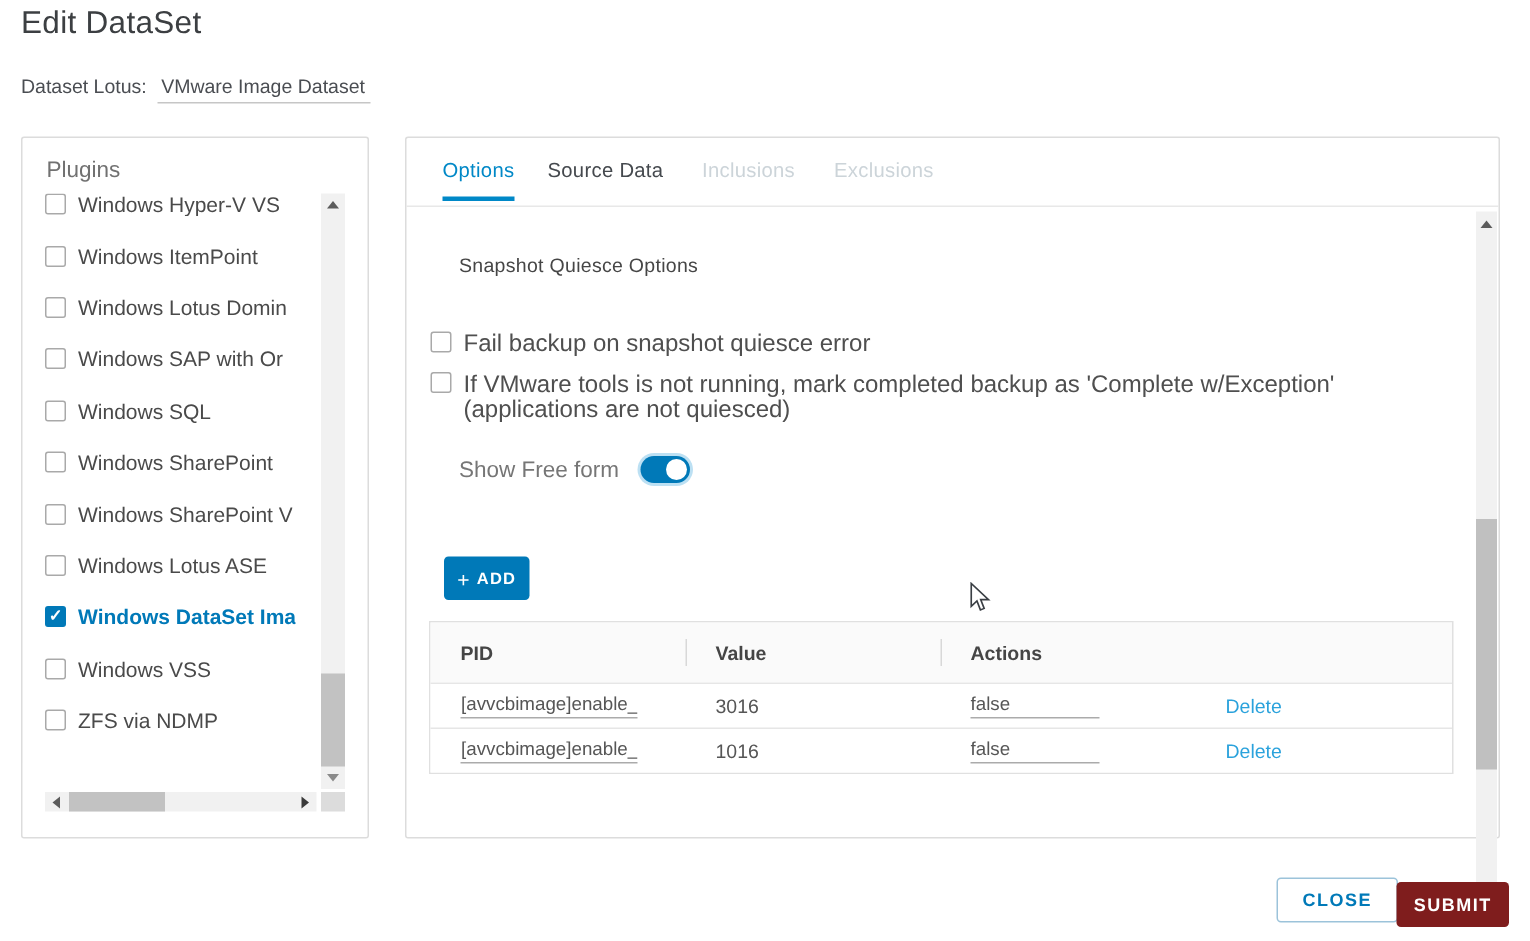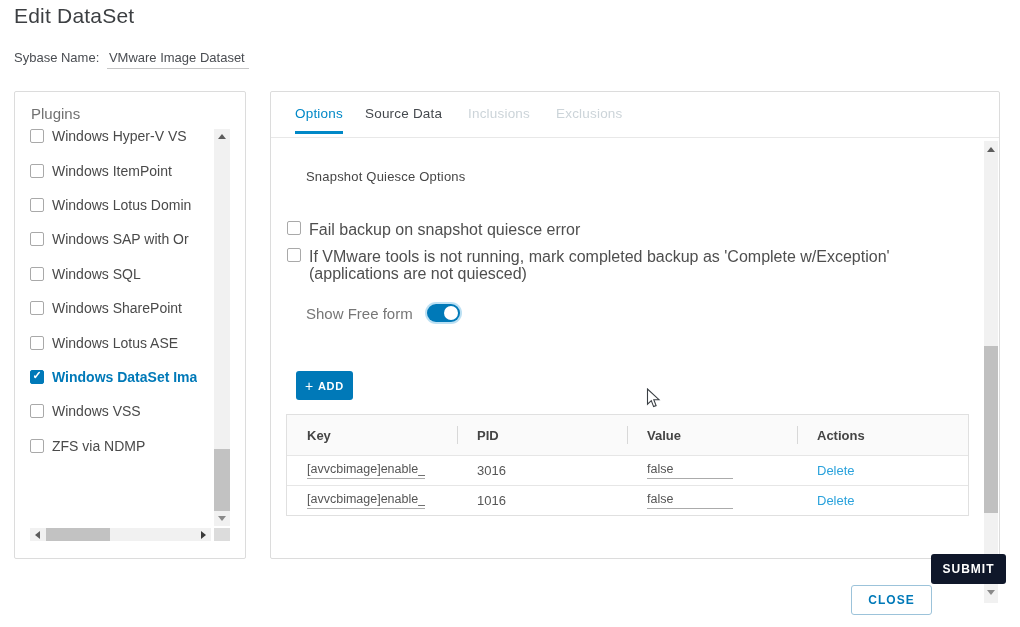--- a/index.html
+++ b/index.html
@@ -91,34 +91,34 @@
 
   
   #rp-sb-v { right:1px; top:49px; width:14px; height:504px; height:462px; }
   #rp-sb-v .arr-up { left:3px; top:6px; }
   #rp-sb-v .arr-down { left:3px; bottom:8px; }
   #rp-sb-v .sb-thumb-v { top:205px; height:167px; background:#c0c0c0; }
 
   
   .footer-btn { position:absolute; height:30px; font-size:12px; font-weight:bold; letter-spacing:1px; border-radius:3px; cursor:pointer; font-family:"Liberation Sans",sans-serif; }
   #close-btn { left:851px; top:585px; width:81px; background:#fff; color:#0079b8; border:1px solid #9cc3da; }
-  #submit-btn { left:931px; top:554px; width:75px; background:#0f172a; color:#fff; border:none; }
+  #submit-btn { left:931px; top:588px; width:75px; background:#7f1d1d; color:#fff; border:none; }
 
   
   #cursor { position:absolute; left:646px; top:388px; pointer-events:none; }
 </style>
 </head>
 <body>
 
 <div id="app">
 
   <h1 class="page-title">Edit DataSet</h1>
 
   <div class="ds-name-row">
-    <label>Sybase Name:</label>
+    <label>Dataset Lotus:</label>
     <input class="ds-name-input" type="text" value="VMware Image Dataset" style="">
   </div>
 
   <div class="panel" id="plugins-panel">
     <div class="plugins-title">Plugins</div>
 
     <div class="plugins-viewport">
   <div class="plugin-item">
     <span class="cbx"></span>
     <span class="plugin-label">Windows Hyper-V VS</span>
@@ -143,20 +143,24 @@
   <div class="plugin-item">
     <span class="cbx"></span>
     <span class="plugin-label">Windows SQL</span>
   </div>
 
   <div class="plugin-item">
     <span class="cbx"></span>
     <span class="plugin-label">Windows SharePoint</span>
   </div>
 
+  <div class="plugin-item">
+    <span class="cbx"></span>
+    <span class="plugin-label">Windows SharePoint V</span>
+  </div>
 
   <div class="plugin-item">
     <span class="cbx"></span>
     <span class="plugin-label">Windows Lotus ASE</span>
   </div>
 
   <div class="plugin-item checked">
     <span class="cbx"></span>
     <span class="plugin-label">Windows DataSet Ima</span>
   </div>
@@ -213,21 +217,20 @@
       </span>
     </div>
 
     <button class="add-btn">
       <span class="add-plus">+</span>
       <span>ADD</span>
     </button>
 
     <div class="ff-table">
       <div class="ff-head">
-        <div class="ff-hcell">Key</div>
         <div class="ff-hcell">PID</div>
         <div class="ff-hcell">Value</div>
         <div class="ff-hcell">Actions</div>
       </div>
       <div>
   <div class="ff-row">
     <div class="ff-cell cell-key">
       <input class="cell-input" type="text" value="[avvcbimage]enable_q" style="">
     </div>
     <div class="ff-cell cell-pid">3016</div>

